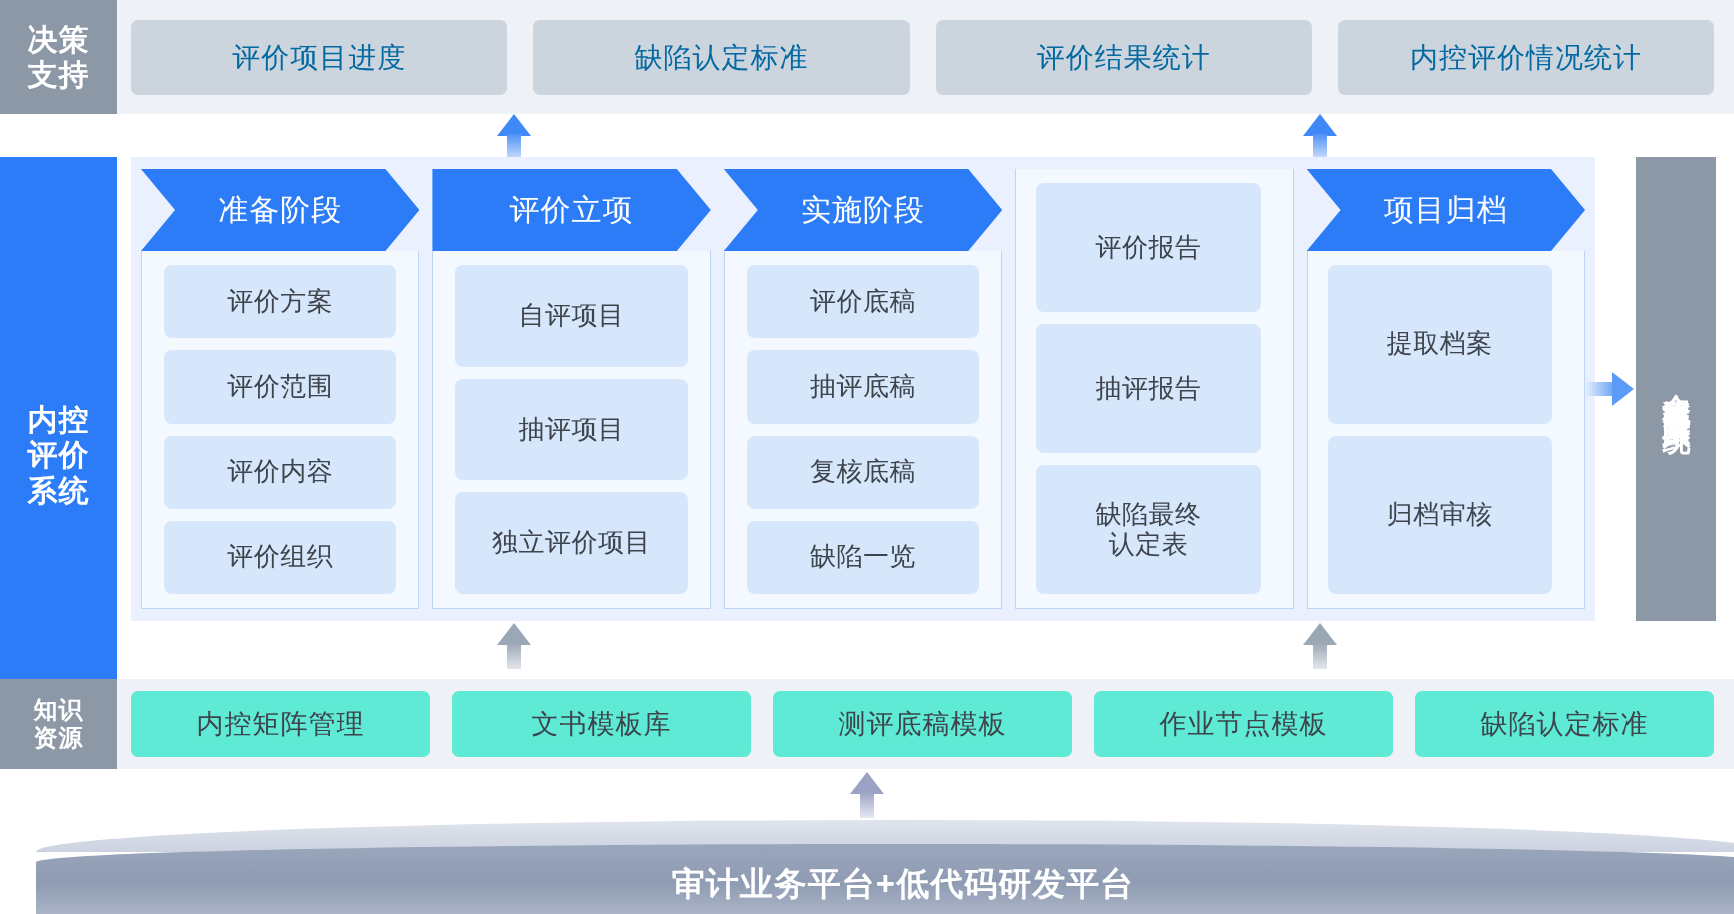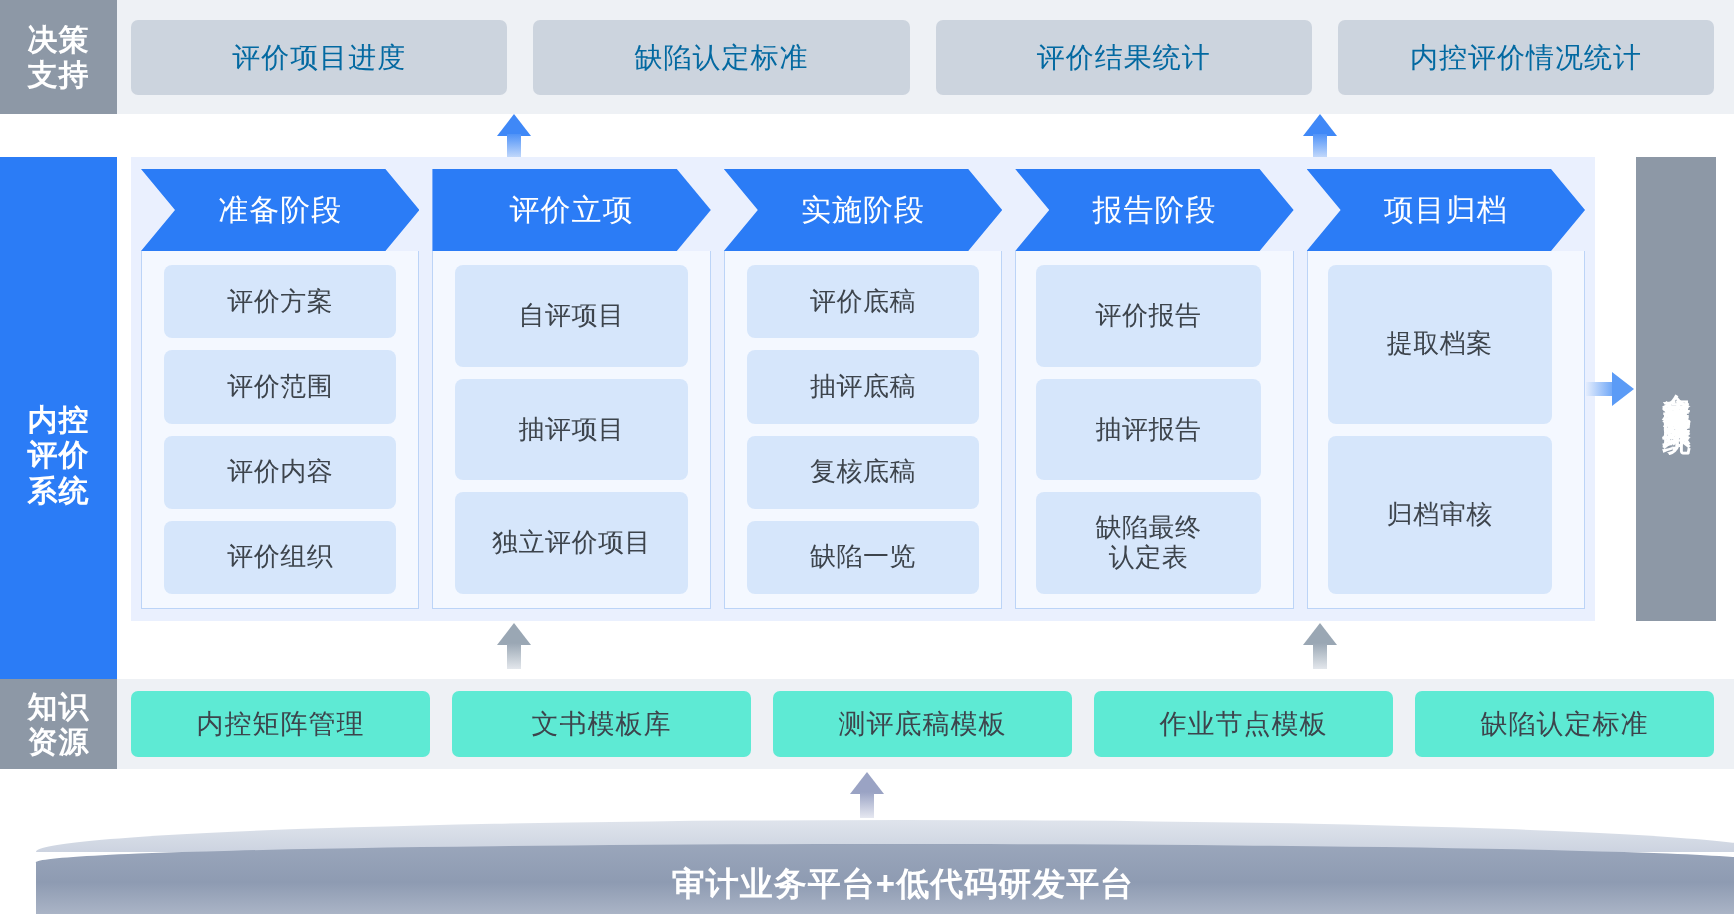--- a/index.html
+++ b/index.html
@@ -94,21 +94,21 @@
     writing-mode: vertical-rl; letter-spacing: 4px;
   }
 
   
   #knowledge-band {
     position: absolute; left: 0; top: 679px; width: 1734px; height: 90px;
     background: #eef1f5;
   }
   #knowledge-label {
     left: 0; top: 0; width: 117px; height: 90px;
-    background: #8d98a6; font-size: 30px;
+    background: #8d98a6; font-size: 24px;
   }
   #knowledge-cards {
     position: absolute; left: 131px; top: 12px; width: 1583px; height: 66px;
     display: flex; gap: 22px;
   }
   .kcard {
     flex: 1 1 0; background: #5eead4; border-radius: 7px;
     display: flex; align-items: center; justify-content: center;
     color: #3d444c; font-size: 27px; letter-spacing: 1px;
   }
@@ -224,21 +224,20 @@
           <div class="stage-head notch">实施阶段</div>
           <div class="stage-body">
             <div class="sub-item">评价底稿</div>
             <div class="sub-item">抽评底稿</div>
             <div class="sub-item">复核底稿</div>
             <div class="sub-item">缺陷一览</div>
           </div>
         </div>
 
         <div class="stage-col narrow-body">
-          <div class="stage-head notch">报告阶段</div>
           <div class="stage-body">
             <div class="sub-item">评价报告</div>
             <div class="sub-item">抽评报告</div>
             <div class="sub-item">缺陷最终
 认定表</div>
           </div>
         </div>
 
         <div class="stage-col narrow-body">
           <div class="stage-head notch">项目归档</div>

